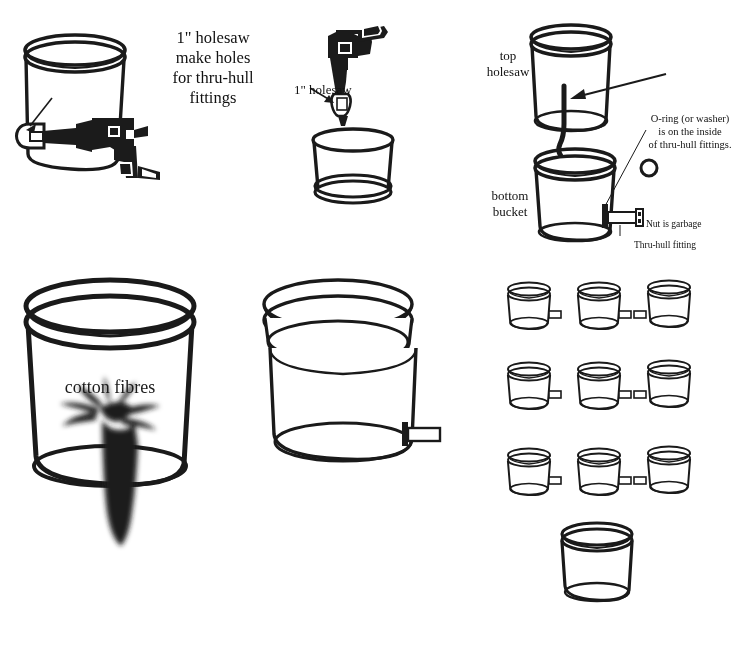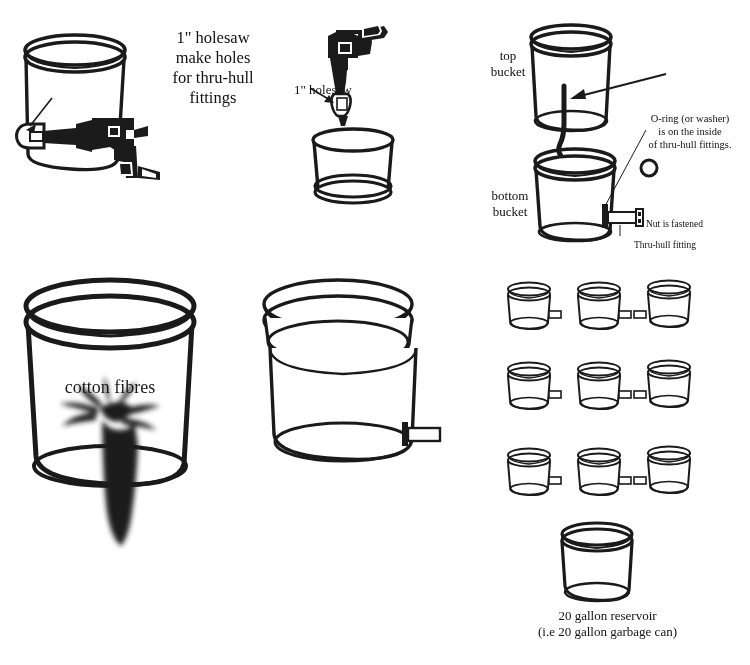--- a/index.html
+++ b/index.html
@@ -133,21 +133,21 @@
       </g>
     </svg>
   </div>
 
   <svg class="panel" style="left:560px;top:68px;width:110px;height:40px;" width="110" height="40" viewBox="0 0 110 40">
     <path class="ln" stroke-width="2" d="M106,6 L20,28"></path>
     <path class="blk" d="M10,31 L24,21 L26,31 Z"></path>
   </svg>
 
   <div class="cap md" style="left:480px;top:48px;width:56px;">top
-bucket</div>
+holesaw</div>
 
 
   <div class="cap sm" style="left:624px;top:113px;width:132px;">O-ring (or washer)
 is on the inside
 of thru-hull fittings.</div>
 
   <div class="panel" style="left:524px;top:148px;width:180px;height:110px;">
     <svg width="180" height="110" viewBox="0 0 180 110">
       <g>
         <path class="ln fillw" stroke-width="3.4" d="M12,22 L16,78 Q16,90 48,92 Q82,94 86,82 L90,22 Z"></path>
@@ -171,21 +171,21 @@
     </svg>
   </div>
 
   <svg class="panel" style="left:637px;top:156px;width:24px;height:24px;" width="24" height="24" viewBox="0 0 24 24">
     <circle class="ln fillw" cx="12" cy="12" r="8" stroke-width="3"></circle>
   </svg>
 
   <div class="cap md" style="left:474px;top:188px;width:72px;">bottom
 bucket</div>
 
-  <div class="cap xs" style="left:646px;top:219px;width:100px;text-align:left;">Nut is fastened</div>
+  <div class="cap xs" style="left:646px;top:219px;width:100px;text-align:left;">Nut is garbage</div>
 
   <div class="cap xs" style="left:612px;top:240px;width:106px;text-align:center;">Thru-hull fitting</div>
 
   <div class="panel" style="left:12px;top:280px;width:215px;height:280px;">
     <svg width="215" height="280" viewBox="0 0 215 280">
       <defs>
         <filter id="soft" x="-40%" y="-40%" width="180%" height="180%">
           <feGaussianBlur stdDeviation="2.4"></feGaussianBlur>
         </filter>
       </defs>
@@ -298,16 +298,14 @@
   <div class="panel" style="left:552px;top:524px;width:110px;height:86px;">
     <svg width="110" height="86" viewBox="0 0 110 86">
       <path class="ln fillw" stroke-width="3.2" d="M10,18 L13,62 Q14,74 44,76 Q74,78 77,66 L80,18 Z"></path>
       <ellipse class="ln fillw" cx="45" cy="16" rx="35" ry="11" stroke-width="3.2"></ellipse>
       <ellipse class="ln" cx="45" cy="10" rx="35" ry="11" stroke-width="3.2" fill="none"></ellipse>
       <path class="ln" stroke-width="2" fill="none" d="M10,10 Q10,21 45,24 Q80,21 80,10"></path>
       <ellipse class="ln" cx="45" cy="68" rx="32" ry="9" stroke-width="2.4" fill="none"></ellipse>
     </svg>
   </div>
 
-  <div class="cap md" style="left:500px;top:608px;width:215px;">20 gallon reservoir
-(i.e 20 gallon garbage can)</div>
 
 </div>
 
 </body></html>

